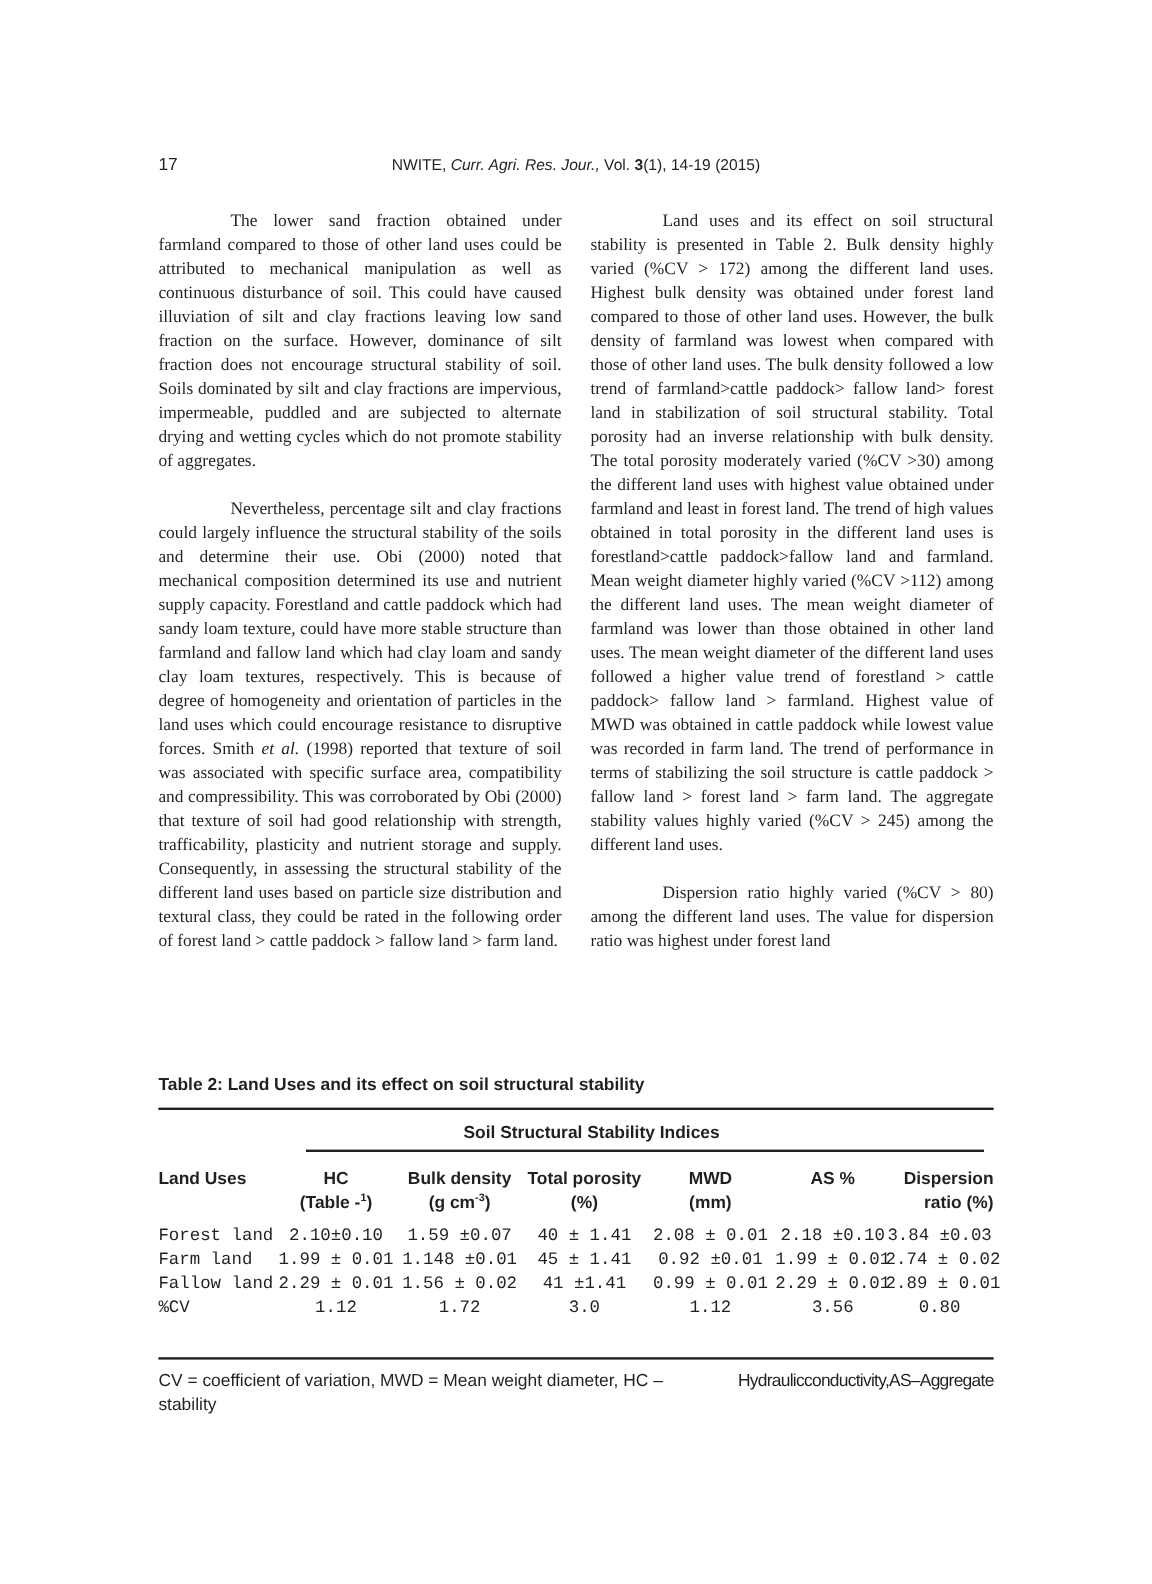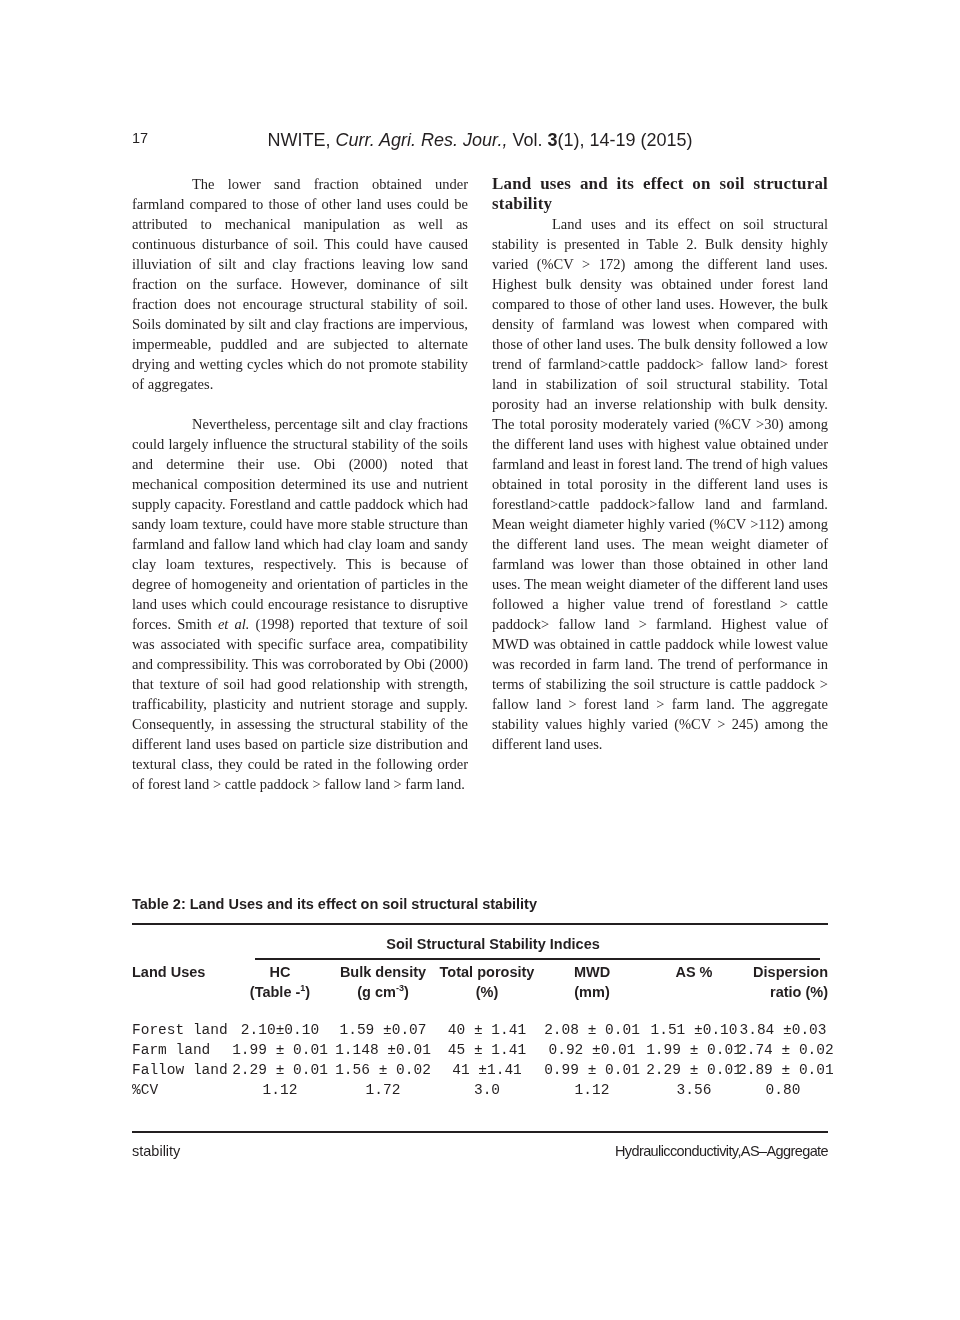--- a/index.html
+++ b/index.html
@@ -1,42 +1,42 @@
 <!DOCTYPE html>
 <html><head>
   <meta charset="utf-8">
   <style>
     html, body { margin: 0; padding: 0; background: #ffffff; }
     body {
       width: 960px; height: 1320px; position: relative; overflow: hidden;
       font-family: "Liberation Sans", sans-serif; color: #231f20;
     }
     .page-number { position: absolute; left: 132px; top: 130px; font-size: 14.5px; }
-    .running-head { position: absolute; left: 0; width: 960px; top: 130px; text-align: center; font-size: 18px; }
+    .running-head { position: absolute; left: 0; width: 960px; top: 130px; text-align: center; font-size: 13px; }
     .running-head i { font-style: italic; }
     .running-head b { font-weight: bold; }
 
     .col { position: absolute; top: 174px; width: 336px; font-size: 14.5px; line-height: 20px; font-family: Liberation Serif, serif; }
     .col-left { left: 132px; }
     .col-right { left: 492px; }
     .para { margin: 0; text-align: justify; text-indent: 60px; }
     .para + .para { margin-top: 20px; }
     .section-heading { margin: 0; font-weight: bold; text-align: justify; letter-spacing: 0.2px; }
     .section-heading + .para { margin-top: 0; }
     .para i { font-style: italic; }
 
     .table-caption { position: absolute; left: 132px; width: 696px; top: 896px; text-align: left; font-weight: bold; font-size: 14.5px; }
     .rule-top { position: absolute; left: 132px; width: 696px; top: 923px; height: 2px; background: #231f20; }
     .rule-group { position: absolute; left: 255px; width: 565px; top: 958px; height: 2px; background: #231f20; }
     .rule-bottom { position: absolute; left: 132px; width: 696px; top: 1131px; height: 2px; background: #231f20; }
 
     .group-header { position: absolute; left: 255px; width: 476px; top: 936px; text-align: center; font-weight: bold; font-size: 14.5px; }
 
     .thead { position: absolute; top: 961px; left: 132px; width: 696px; font-size: 14.5px; font-weight: bold; line-height: 20px; }
-    .th { position: absolute; top: 1px; text-align: center; }
+    .th { position: absolute; top: 12px; text-align: center; }
     .th .unit { display: block; font-weight: bold; }
     .th sup { font-size: 9px; vertical-align: super; line-height: 0; }
 
     .tbody { position: absolute; top: 1020px; left: 132px; width: 696px; font-size: 14.5px; line-height: 20px; }
     .tr { position: relative; height: 20px; }
     .td { position: absolute; top: 0; text-align: center; white-space: nowrap; font-family: Liberation Mono, monospace; }
 
     .c0 { left: 0; width: 110px; text-align: left; }
     .c1 { left: 100px; width: 96px; }
     .c2 { left: 200px; width: 102px; }
@@ -53,22 +53,22 @@
 
 <div class="page-number">17</div>
 <div class="running-head"><span>NWITE, </span><i>Curr. Agri. Res. Jour.,</i><span> Vol. </span><b>3</b><span>(1), 14-19 (2015)</span></div>
 
 <div class="col col-left">
   <p class="para">The lower sand fraction obtained under farmland compared to those of other land uses could be attributed to mechanical manipulation as well as continuous disturbance of soil. This could have caused illuviation of silt and clay fractions leaving low sand fraction on the surface. However, dominance of silt fraction does not encourage structural stability of soil. Soils dominated by silt and clay fractions are impervious, impermeable, puddled and are subjected to alternate drying and wetting cycles which do not promote stability of aggregates.</p>
   <p class="para"><span>Nevertheless, percentage silt and clay fractions could largely influence the structural stability of the soils and determine their use. Obi (2000) noted that mechanical composition determined its use and nutrient supply capacity. Forestland and cattle paddock which had sandy loam texture, could have more stable structure than farmland and fallow land which had clay loam and sandy clay loam textures, respectively. This is because of degree of homogeneity and orientation of particles in the land uses which could encourage resistance to disruptive forces. Smith </span><i>et al.</i><span> (1998) reported that texture of soil was associated with specific surface area, compatibility and compressibility. This was corroborated by Obi (2000) that texture of soil had good relationship with strength, trafficability, plasticity and nutrient storage and supply. Consequently, in assessing the structural stability of the different land uses based on particle size distribution and textural class, they could be rated in the following order of forest land &gt; cattle paddock &gt; fallow land &gt; farm land.</span></p>
 </div>
 
 <div class="col col-right">
-  <h3 class="section-heading">Land uses and its effect on soil structural stability</h3>
   <p class="para">Land uses and its effect on soil structural stability is presented in Table 2. Bulk density highly varied (%CV &gt; 172) among the different land uses. Highest bulk density was obtained under forest land compared to those of other land uses. However, the bulk density of farmland was lowest when compared with those of other land uses. The bulk density followed a low trend of farmland&gt;cattle paddock&gt; fallow land&gt; forest land in stabilization of soil structural stability. Total porosity had an inverse relationship with bulk density. The total porosity moderately varied (%CV &gt;30) among the different land uses with highest value obtained under farmland and least in forest land. The trend of high values obtained in total porosity in the different land uses is forestland&gt;cattle paddock&gt;fallow land and farmland. Mean weight diameter highly varied (%CV &gt;112) among the different land uses. The mean weight diameter of farmland was lower than those obtained in other land uses. The mean weight diameter of the different land uses followed a higher value trend of forestland &gt; cattle paddock&gt; fallow land &gt; farmland. Highest value of MWD was obtained in cattle paddock while lowest value was recorded in farm land. The trend of performance in terms of stabilizing the soil structure is cattle paddock &gt; fallow land &gt; forest land &gt; farm land.  The aggregate stability values highly varied (%CV &gt; 245) among the different land uses.</p>
+  <p class="para">Dispersion ratio highly varied (%CV &gt; 80) among the different land uses. The value for dispersion ratio was highest under forest land</p>
 </div>
 
 <div class="table-caption">Table 2: Land Uses and its effect on soil structural stability</div>
 <div class="rule-top"></div>
 <div class="group-header">Soil Structural Stability Indices</div>
 <div class="rule-group"></div>
 
 <div class="thead">
   <div class="th c0" style="text-align:left;">Land Uses</div>
   <div class="th c1"><span>HC</span><span class="unit"><span>(Table -</span><sup>1</sup><span>)</span></span></div>
@@ -79,21 +79,21 @@
   <div class="th c6" style="text-align:right;"><span>Dispersion</span><span class="unit">ratio (%)</span></div>
 </div>
 
 <div class="tbody">
   <div class="tr">
     <div class="td c0">Forest land</div>
     <div class="td c1">2.10±0.10</div>
     <div class="td c2">1.59 ±0.07</div>
     <div class="td c3">40 ± 1.41</div>
     <div class="td c4">2.08 ± 0.01</div>
-    <div class="td c5">1.51 ±0.10</div>
+    <div class="td c5">2.18 ±0.10</div>
     <div class="td c6">3.84 ±0.03</div>
   </div>
   <div class="tr">
     <div class="td c0">Farm land</div>
     <div class="td c1">1.99 ± 0.01</div>
     <div class="td c2">1.148 ±0.01</div>
     <div class="td c3">45 ± 1.41</div>
     <div class="td c4">0.92 ±0.01</div>
     <div class="td c5">1.99 ± 0.01</div>
     <div class="td c6">2.74 ± 0.02</div>
@@ -114,15 +114,16 @@
     <div class="td c3">3.0</div>
     <div class="td c4">1.12</div>
     <div class="td c5">3.56</div>
     <div class="td c6">0.80</div>
   </div>
 </div>
 
 <div class="rule-bottom"></div>
 
 <div class="footnote">
+  <span>CV = coefficient of variation, MWD = Mean weight diameter, HC –</span>
   <span class="fn-right">Hydraulicconductivity,AS–Aggregate</span>
   <div>stability</div>
 </div>
 
 </body></html>

